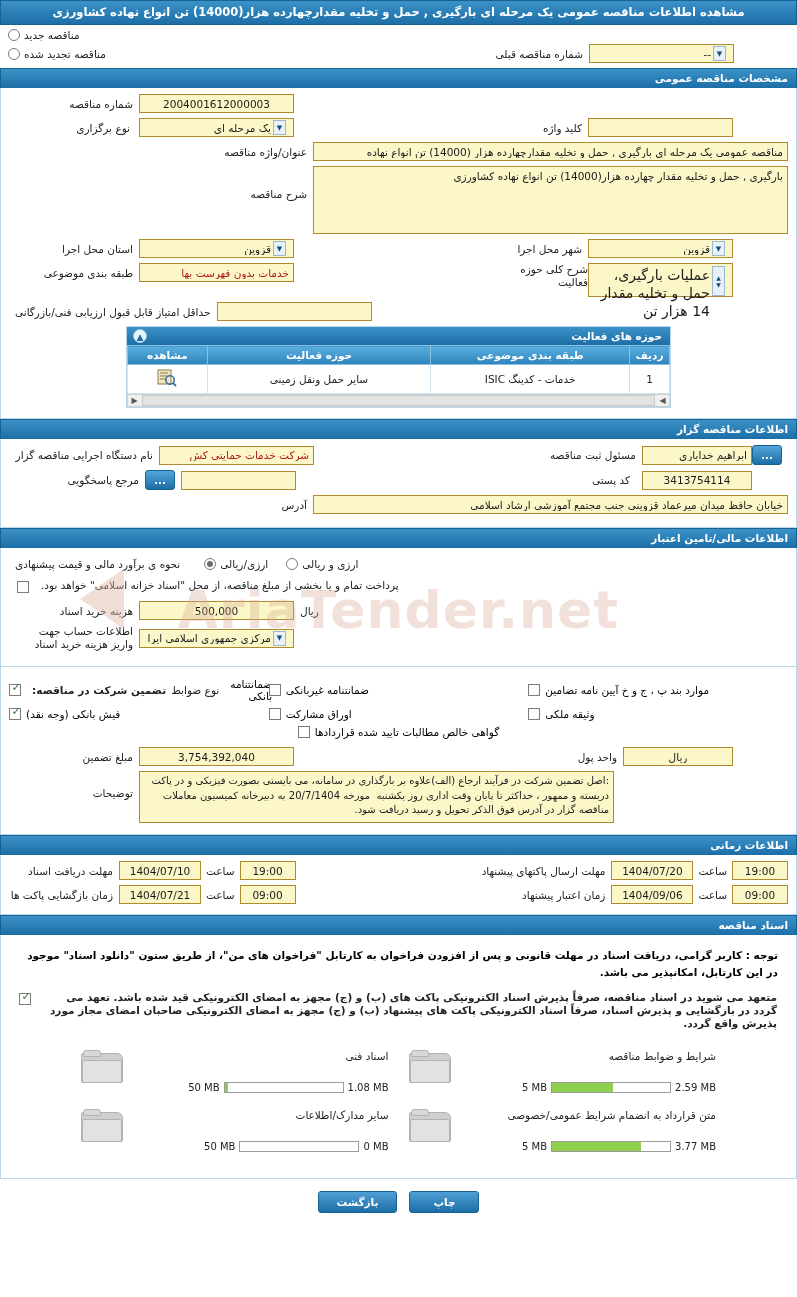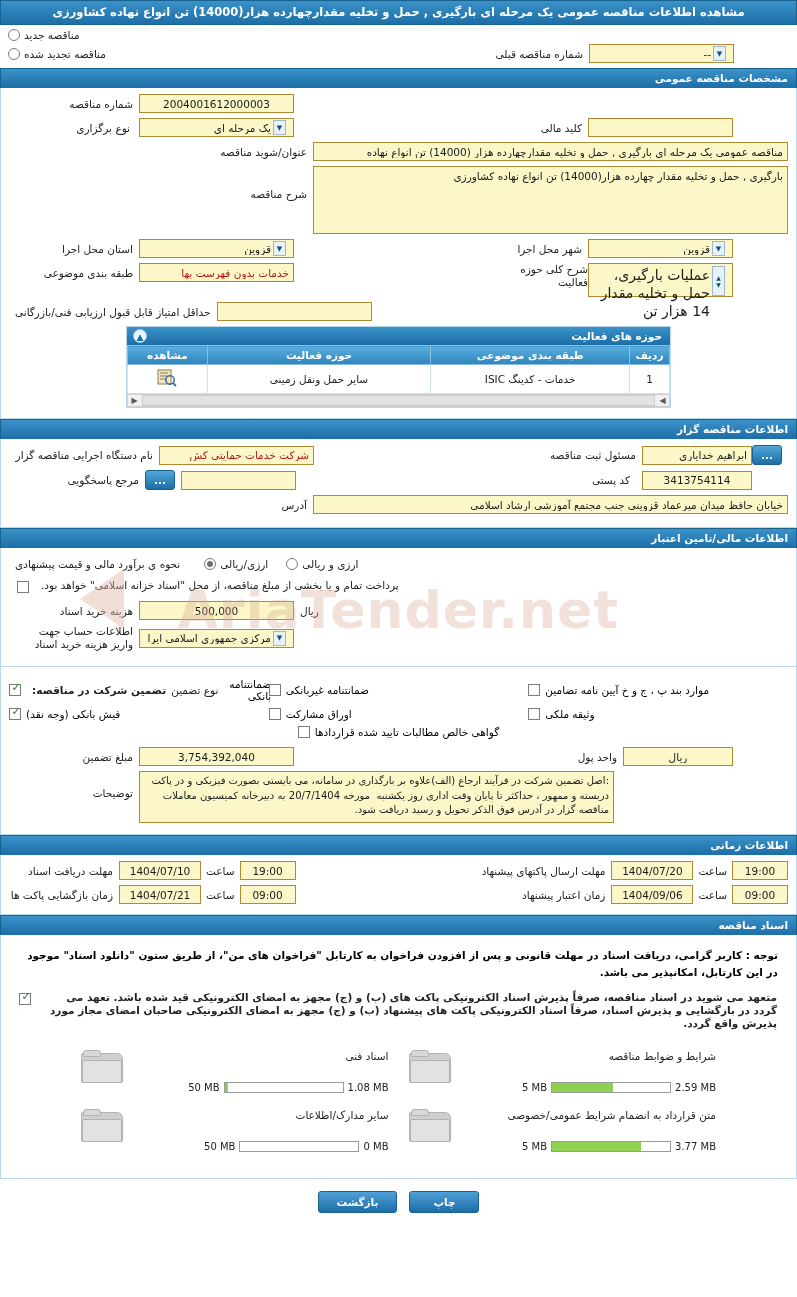--- a/index.html
+++ b/index.html
@@ -252,34 +252,34 @@
       <div class="half" style="justify-content:flex-start;"></div>
       <div class="half" style="justify-content:flex-end;">
         <input class="fld center" style="width: 155px;" value="2004001612000003">
         <span class="lbl w130" style="padding-right:6px;">شماره مناقصه</span>
       </div>
     </div>
 
     <div class="row">
       <div class="half" style="justify-content:flex-start;">
         <input class="fld" style="width: 145px; margin-right: 55px;" value="">
-        <span class="lbl" style="padding-right:6px;">کلید مالی</span>
+        <span class="lbl" style="padding-right:6px;">کلید واژه</span>
       </div>
       <div class="half" style="justify-content:flex-end;">
         <div class="sel" style="width:155px;">
           <span class="arrow">▼</span>
           <span class="txt">یک مرحله ای</span>
         </div>
         <span class="lbl w130" style="padding-right:9px;">نوع برگزاری</span>
       </div>
     </div>
 
     <div class="row">
       <input class="fld" style="width: 475px;" value="مناقصه عمومی یک مرحله ای بارگیری , حمل و تخلیه مقدارچهارده هزار (14000) تن انواع نهاده">
-      <span class="lbl w130" style="padding-right:6px; text-align:right;">عنوان/شوید مناقصه</span>
+      <span class="lbl w130" style="padding-right:6px; text-align:right;">عنوان/واژه مناقصه</span>
     </div>
 
     <div class="row top">
       <textarea class="fld" style="width: 475px; height: 68px;">بارگیری , حمل و تخلیه مقدار چهارده هزار(14000) تن انواع نهاده کشاورزی</textarea>
       <span class="lbl w130" style="padding-right:6px; padding-top:22px;">شرح مناقصه</span>
     </div>
 
     <div class="row">
       <div class="half" style="justify-content:flex-start;">
         <div class="sel" style="width:145px; margin-right:55px;">
@@ -435,21 +435,21 @@
         <span>موارد بند پ ، ج و خ آیین نامه تضامین</span>
         <span class="chk"></span>
       </div>
       <div class="gz-col">
         <span>ضمانتنامه غیربانکی</span>
         <span class="chk"></span>
       </div>
       <div class="gz-col">
         <span>ضمانتنامه بانکی</span>
         <span class="chk on"></span>
-        <span class="lbl" style="padding:0 6px 0 0;">نوع تضمین</span>
+        <span class="lbl" style="padding:0 6px 0 0;">نوع ضوابط</span>
         <span class="lbl" style="font-weight:bold;">تضمین شرکت در مناقصه:</span>
       </div>
 
       <div class="gz-col">
         <span>وثیقه ملکی</span>
         <span class="chk"></span>
       </div>
       <div class="gz-col">
         <span>اوراق مشارکت</span>
         <span class="chk"></span>

